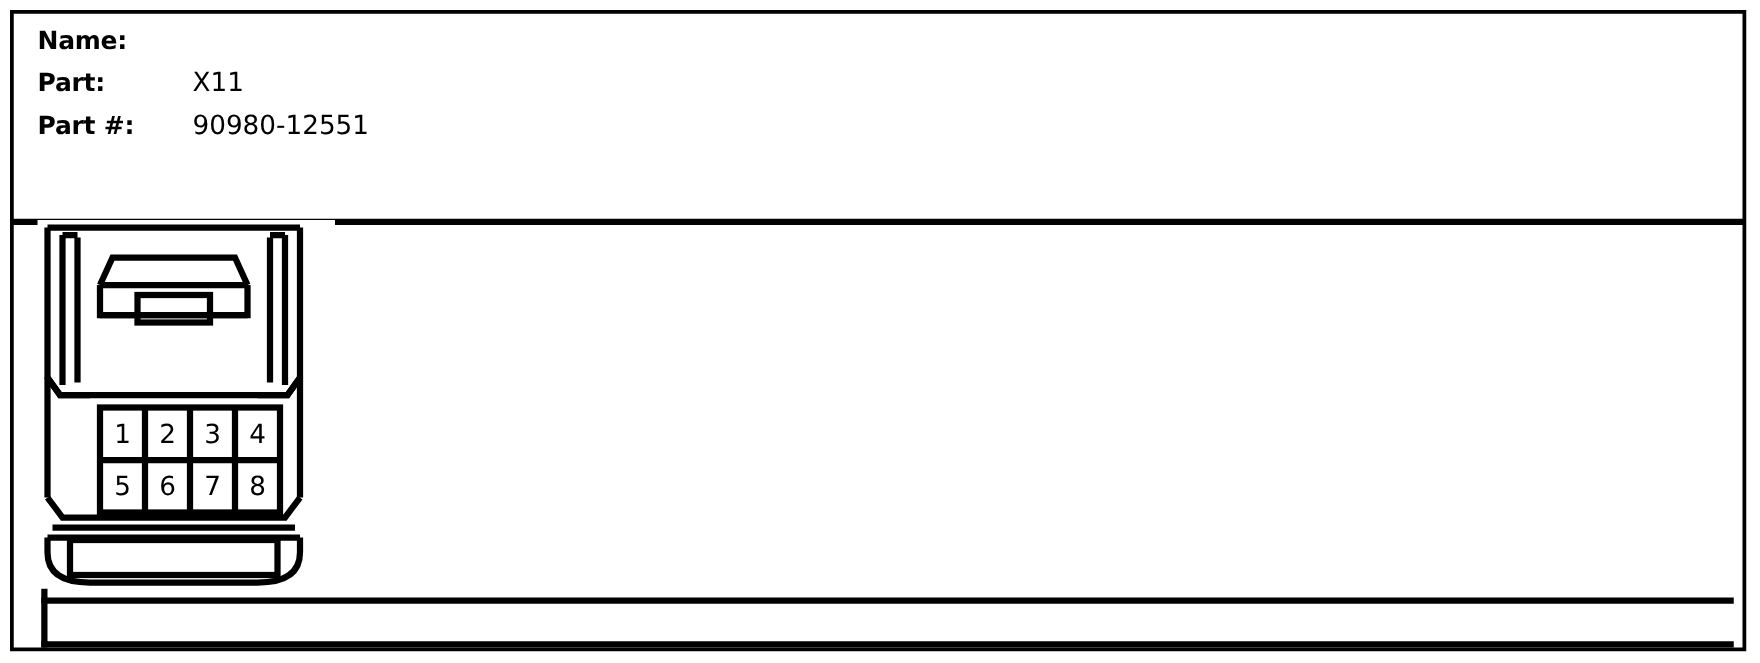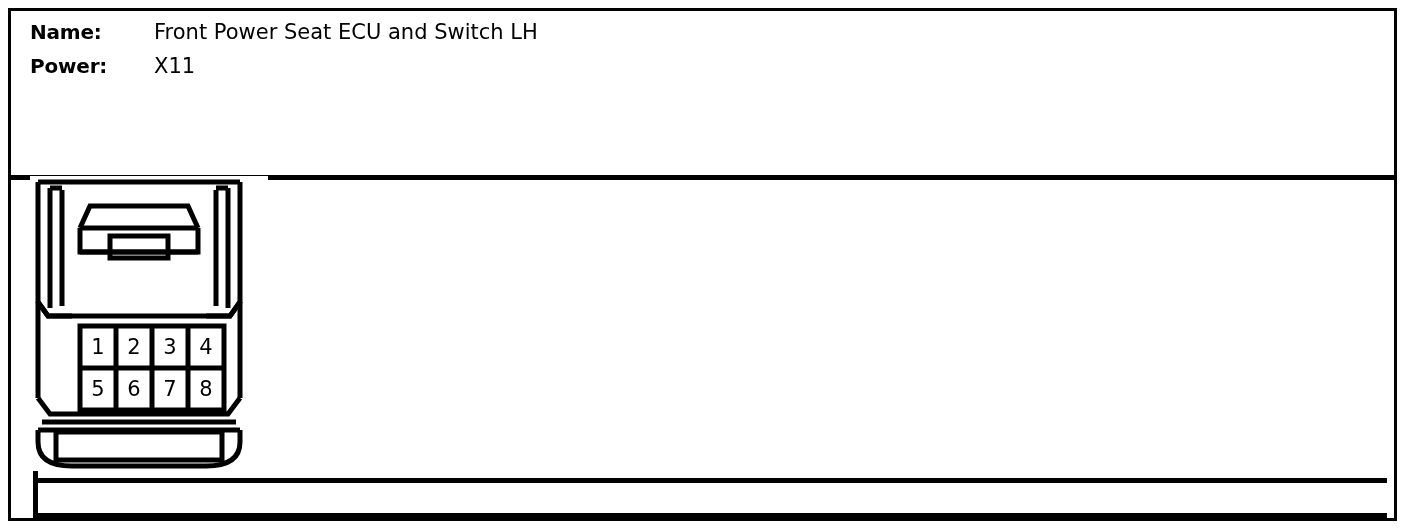--- a/index.html
+++ b/index.html
@@ -129,28 +129,31 @@
 <body>
 
 <div id="page">
 
   <div class="outer-frame"></div>
 
   <div class="header-block">
 
     <div class="spec-row">
       <div class="spec-label">Name:</div>
-      <div class="spec-value">Front Power Seat ECU and Switch LH</div>
     </div>
 
     <div class="spec-row">
-      <div class="spec-label">Power:</div>
+      <div class="spec-label">Part:</div>
       <div class="spec-value">X11</div>
     </div>
 
+    <div class="spec-row">
+      <div class="spec-label">Part #:</div>
+      <div class="spec-value">90980-12551</div>
+    </div>
 
 
   </div>
 
   <div class="header-divider"></div>
 
   <div class="body-box"></div>
 
   <div class="bottom-strip"></div>
 

